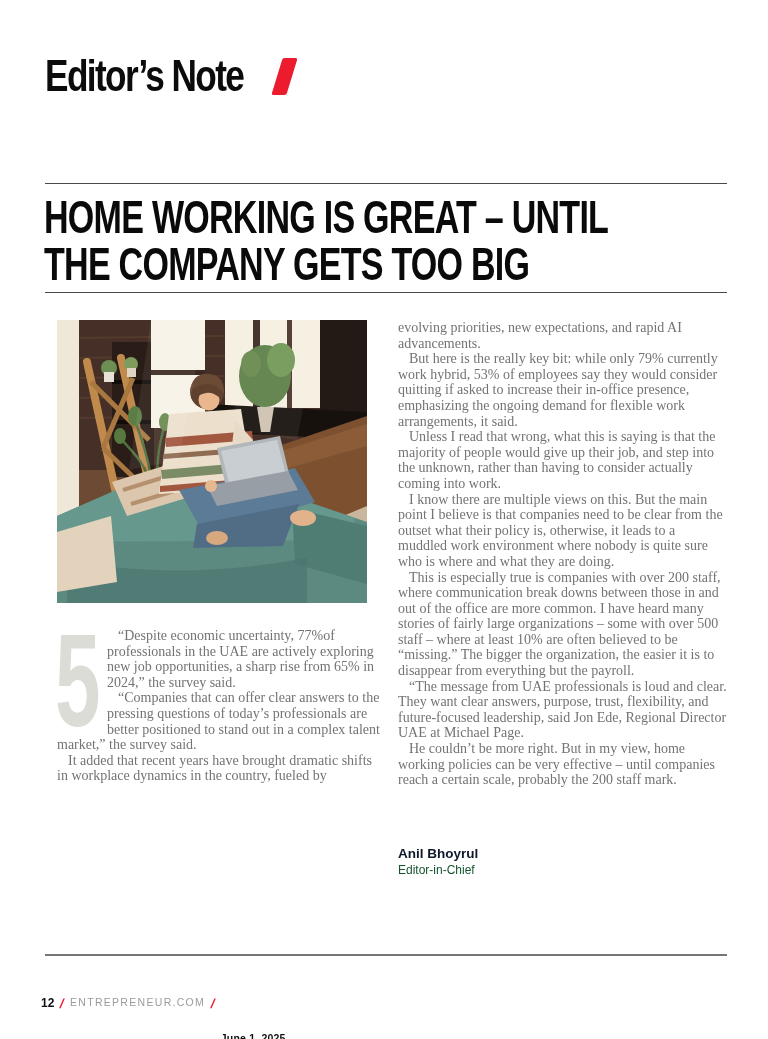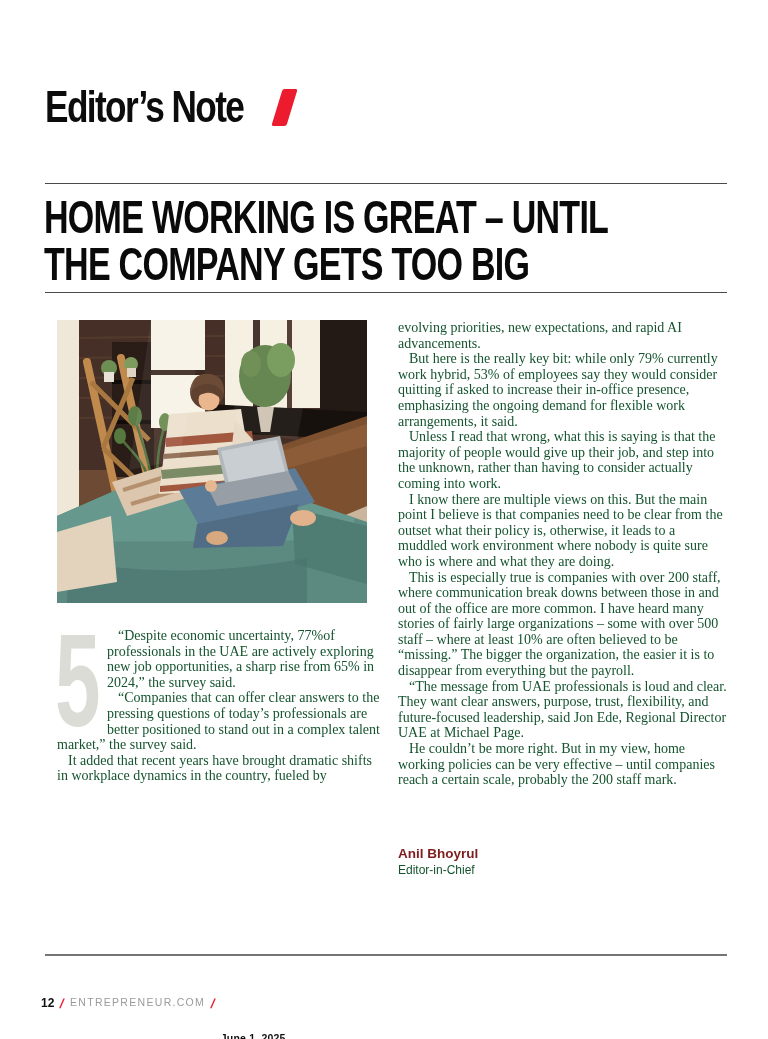--- a/index.html
+++ b/index.html
@@ -1,20 +1,20 @@
 <!DOCTYPE html>
 <html><head>
 <meta charset="utf-8">
 <style>
   html,body{margin:0;padding:0;}
   body{width:768px;height:1039px;position:relative;background:#ffffff;
        font-family:"Liberation Serif", serif;color:#191919;overflow:hidden;}
 
   
-  .masthead{position:absolute;left:45px;top:54px;display:flex;align-items:flex-end;margin-top:31px;}
+  .masthead{position:absolute;left:45px;top:54px;display:flex;align-items:flex-end;}
   .masthead-title{font-family:"Liberation Sans", sans-serif;font-weight:bold;
        font-size:44px;line-height:44px;letter-spacing:-2px;color:#0c0c0c;
        transform:scaleX(0.80);transform-origin:0 100%;white-space:nowrap;display:inline-block;}
   .red-slash{display:inline-block;width:15px;height:37px;background:#EC1C2E;
        transform:skewX(-17deg);margin-left:-16px;margin-bottom:3px;border-radius:2px;}
 
   
   .rule{position:absolute;left:45px;width:682px;border-top:1px solid #4a4a4a;}
   .rule-1{top:183px;}
   .rule-2{top:292px;}
@@ -26,30 +26,30 @@
        transform:scaleX(0.74);transform-origin:0 0;white-space:nowrap;}
 
   
   .columns{position:absolute;left:57px;top:320px;width:670px;display:flex;gap:18px;}
   .col-left{width:323px;}
   .col-right{width:329px;}
 
   .photo{width:310px;height:283px;margin-bottom:25px;overflow:hidden;}
   .photo svg{display:block;}
 
-  p{margin:0;font-size:14px;line-height:15.6px;color:#14532d;text-align:left;}
+  p{margin:0;font-size:14px;line-height:15.6px;color:#737373;text-align:left;}
   p.ind{text-indent:11px;}
 
   .dropcap{float:left;width:47px;height:94px;position:relative;margin-right:3px;}
   .dropcap b{position:absolute;left:-2px;top:-13px;font-family:"Liberation Sans", sans-serif;
        font-weight:bold;font-size:132px;line-height:132px;color:#dcdcd6;
        transform:scaleX(0.62);transform-origin:0 0;}
 
   .signature{margin-top:58px;font-family:"Liberation Sans", sans-serif;}
-  .sig-name{font-weight:bold;font-size:13.5px;color:#7f1d1d;}
+  .sig-name{font-weight:bold;font-size:13.5px;color:#0f172a;}
   .sig-role{font-size:12px;color:#14532d;margin-top:2px;}
 
   
   .footer{position:absolute;left:41px;top:996px;display:flex;align-items:flex-start;gap:6px;
        font-family:"Liberation Sans", sans-serif;}
   .footer .num{font-weight:bold;font-size:12px;color:#111;}
   .footer .fslash{color:#EC1C2E;font-weight:bold;font-size:13px;display:inline-block;
        transform:skewX(-14deg);}
   .footer .site{color:#9b9b9b;font-size:10.5px;letter-spacing:1.3px;}
   .footer .date{font-weight:bold;font-size:10.5px;color:#111;letter-spacing:0.2px;margin-top:36px;}

